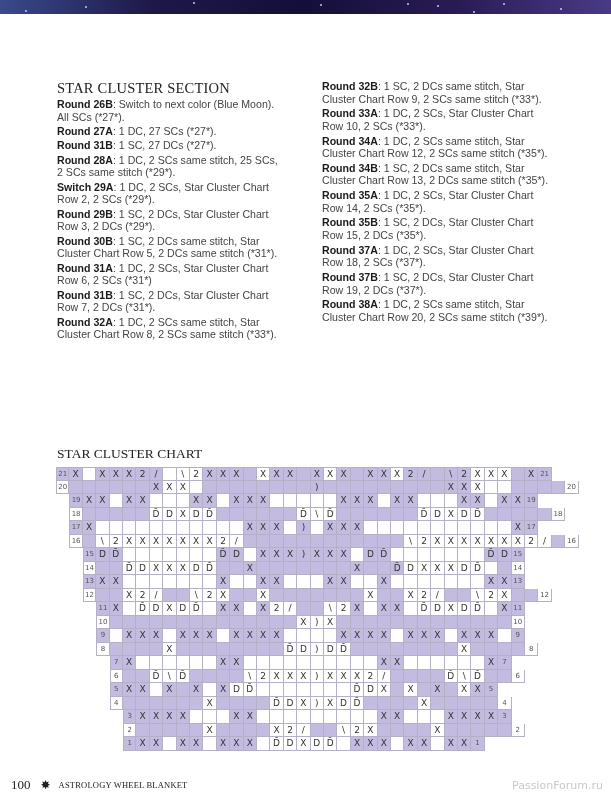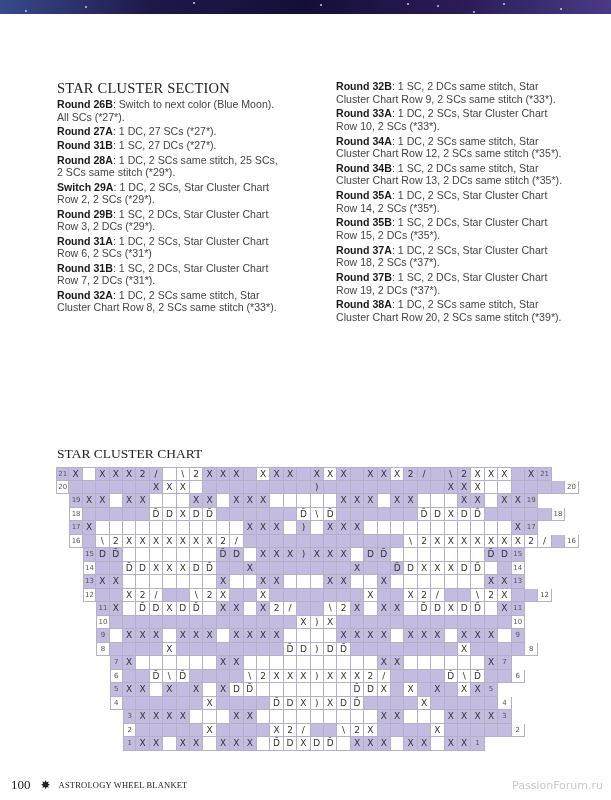--- a/index.html
+++ b/index.html
@@ -1,21 +1,21 @@
 <!DOCTYPE html>
 <html><head>
 <meta charset="utf-8">
 <style>
   html,body{margin:0;padding:0;}
   body{width:611px;height:800px;position:relative;background:#fff;overflow:hidden;font-family:"Liberation Sans",sans-serif;color:#2b2b2b;}
   .banner{position:absolute;left:0;top:0;width:611px;height:14px;background:linear-gradient(90deg,#3a4a8c 0%,#1d1848 25%,#140f38 50%,#2a1b55 75%,#4a3a86 100%);}
   .banner .star{position:absolute;width:2px;height:2px;border-radius:50%;background:#c9c4ff;}
   .col{position:absolute;top:80px;font-size:10.6px;line-height:12.6px;}
   .col.left{left:57px;width:225px;}
-  .col.right{left:336px;width:235px;}
+  .col.right{left:322px;width:235px;}
   .sec-title{font-family:"Liberation Serif",serif;font-size:14.5px;letter-spacing:0.2px;color:#222;margin:0 0 2px 0;line-height:16px;}
   .round{margin:0 0 1.8px 0;color:#444;}
   .round b{color:#1a1a1a;font-weight:bold;}
   .right .round{margin-bottom:2.1px;}
   .chart-title{position:absolute;left:57px;top:446px;font-family:"Liberation Serif",serif;font-size:13.5px;color:#222;}
   .grid{position:absolute;left:0;top:0;}
   .cell{position:absolute;width:13.4px;height:13.5px;box-sizing:border-box;border-right:1px solid #b5b0c6;border-bottom:1px solid #b5b0c6;font-size:9px;line-height:13px;text-align:center;color:#333;font-family:"DejaVu Sans",sans-serif;}
   .cell.p{background:#c3bbe0;}
   .cell.w{background:#fff;}
   .cell.lab{background:#fff;font-size:7px;color:#555;}
@@ -43,20 +43,21 @@
 
 <div class="col left">
   <div class="sec-title">STAR CLUSTER SECTION</div>
   <div id="rounds-left">
       <div class="round"><b>Round 26B</b><span>: Switch to next color (Blue Moon). All SCs (*27*).</span></div>
       <div class="round"><b>Round 27A</b><span>: 1 DC, 27 SCs (*27*).</span></div>
       <div class="round"><b>Round 31B</b><span>: 1 SC, 27 DCs (*27*).</span></div>
       <div class="round"><b>Round 28A</b><span>: 1 DC, 2 SCs same stitch, 25 SCs, 2 SCs same stitch (*29*).</span></div>
       <div class="round"><b>Switch 29A</b><span>: 1 DC, 2 SCs, Star Cluster Chart Row 2, 2 SCs (*29*).</span></div>
       <div class="round"><b>Round 29B</b><span>: 1 SC, 2 DCs, Star Cluster Chart Row 3, 2 DCs (*29*).</span></div>
+      <div class="round"><b>Round 30B</b><span>: 1 SC, 2 DCs same stitch, Star Cluster Chart Row 5, 2 DCs same stitch (*31*).</span></div>
       <div class="round"><b>Round 31A</b><span>: 1 DC, 2 SCs, Star Cluster Chart Row 6, 2 SCs (*31*)</span></div>
       <div class="round"><b>Round 31B</b><span>: 1 SC, 2 DCs, Star Cluster Chart Row 7, 2 DCs (*31*).</span></div>
       <div class="round"><b>Round 32A</b><span>: 1 DC, 2 SCs same stitch, Star Cluster Chart Row 8, 2 SCs same stitch (*33*).</span></div>
     </div>
 </div>
 
 <div class="col right">
   <div id="rounds-right">
       <div class="round"><b>Round 32B</b><span>: 1 SC, 2 DCs same stitch, Star Cluster Chart Row 9, 2 SCs same stitch (*33*).</span></div>
       <div class="round"><b>Round 33A</b><span>: 1 DC, 2 SCs, Star Cluster Chart Row 10, 2 SCs (*33*).</span></div>

